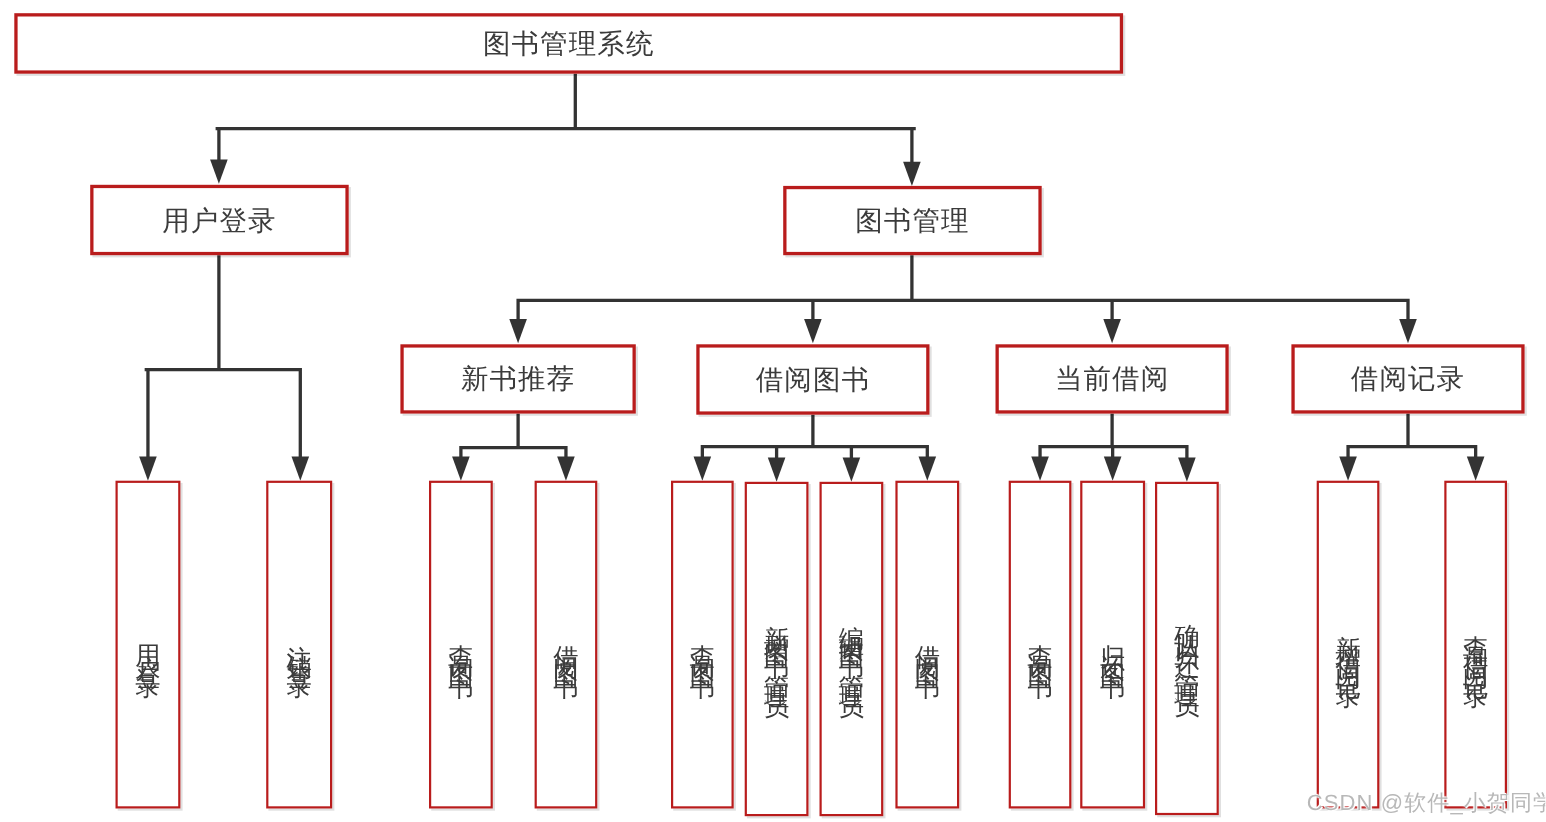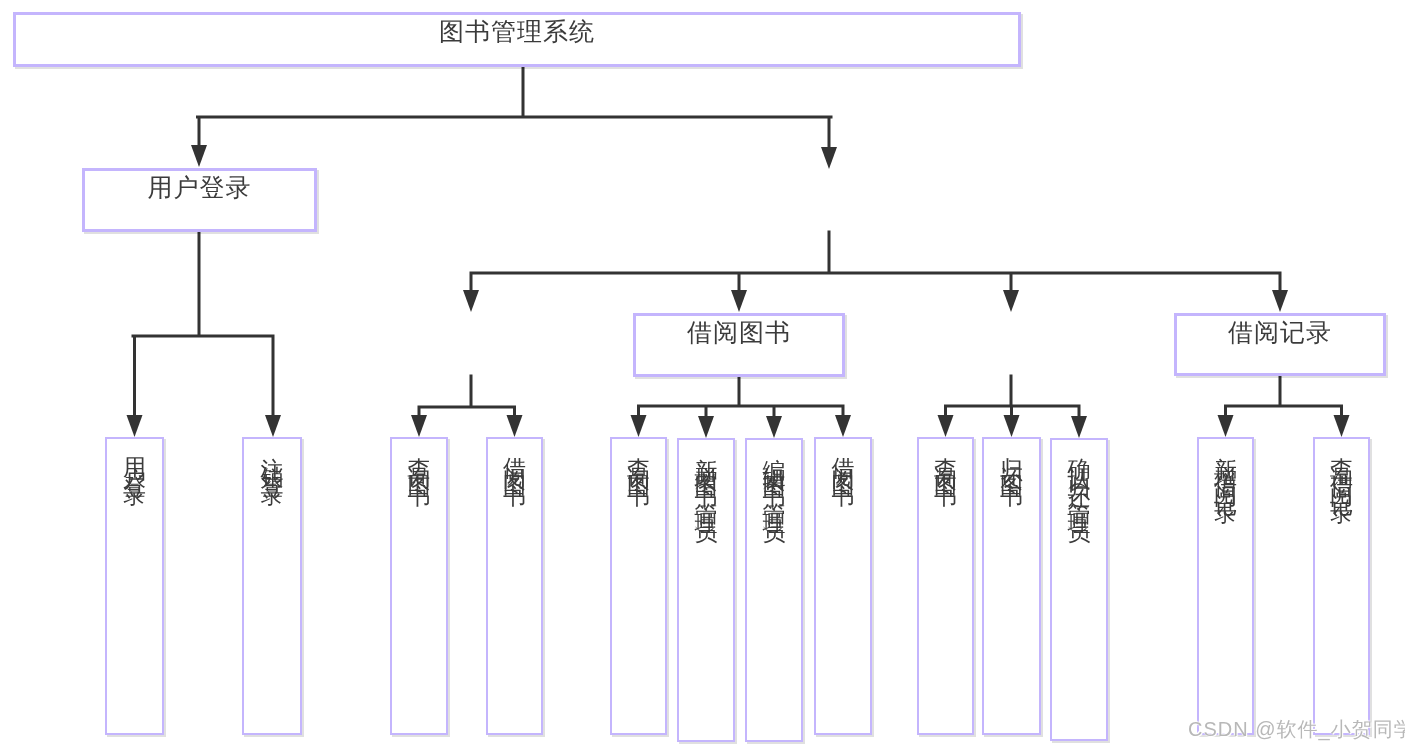--- a/index.html
+++ b/index.html
@@ -8,22 +8,22 @@
     width:1405px;height:747px;
     background:#ffffff;
     font-family:"Liberation Sans","DejaVu Sans",sans-serif;
     overflow:hidden;
   }
   svg.connectors{position:absolute;left:0;top:0;z-index:1;}
   .node{
     position:absolute;
     box-sizing:border-box;
     background:#ffffff;
-    border:3px solid #c4b5fd;
-    display:flex;align-items:flex-start;justify-content:center;
+    border:3px solid #b91c1c;
+    display:flex;align-items:center;justify-content:center;
     color:#3b3b3b;
     z-index:2;
     box-shadow:2px 2px 0 rgba(0,0,0,0.12);
   }
   .node.h{font-size:25px;letter-spacing:1px;}
   .node.v{
     border-width:2.5px;
     font-size:23px;
   }
   .node.v .vtext{
@@ -106,23 +106,32 @@
     </g>
   </svg>
 
   <div class="node h" style="left:13px;top:12px;width:1008px;height:55px">
     <span>图书管理系统</span>
   </div>
 
   <div class="node h" style="left:82px;top:168px;width:235px;height:64px">
     <span>用户登录</span>
   </div>
+  <div class="node h" style="left:712px;top:169px;width:235px;height:63px">
+    <span>图书管理</span>
+  </div>
 
+  <div class="node h" style="left:364px;top:313px;width:214px;height:63px">
+    <span>新书推荐</span>
+  </div>
   <div class="node h" style="left:633px;top:313px;width:212px;height:64px">
     <span>借阅图书</span>
+  </div>
+  <div class="node h" style="left:905px;top:313px;width:212px;height:63px">
+    <span>当前借阅</span>
   </div>
   <div class="node h" style="left:1174px;top:313px;width:212px;height:63px">
     <span>借阅记录</span>
   </div>
 
   <div class="node v" style="left:105px;top:437px;width:59px;height:298px">
     <span class="vtext">用户登录</span>
   </div>
   <div class="node v" style="left:242px;top:437px;width:60px;height:298px">
     <span class="vtext">注销登录</span>

